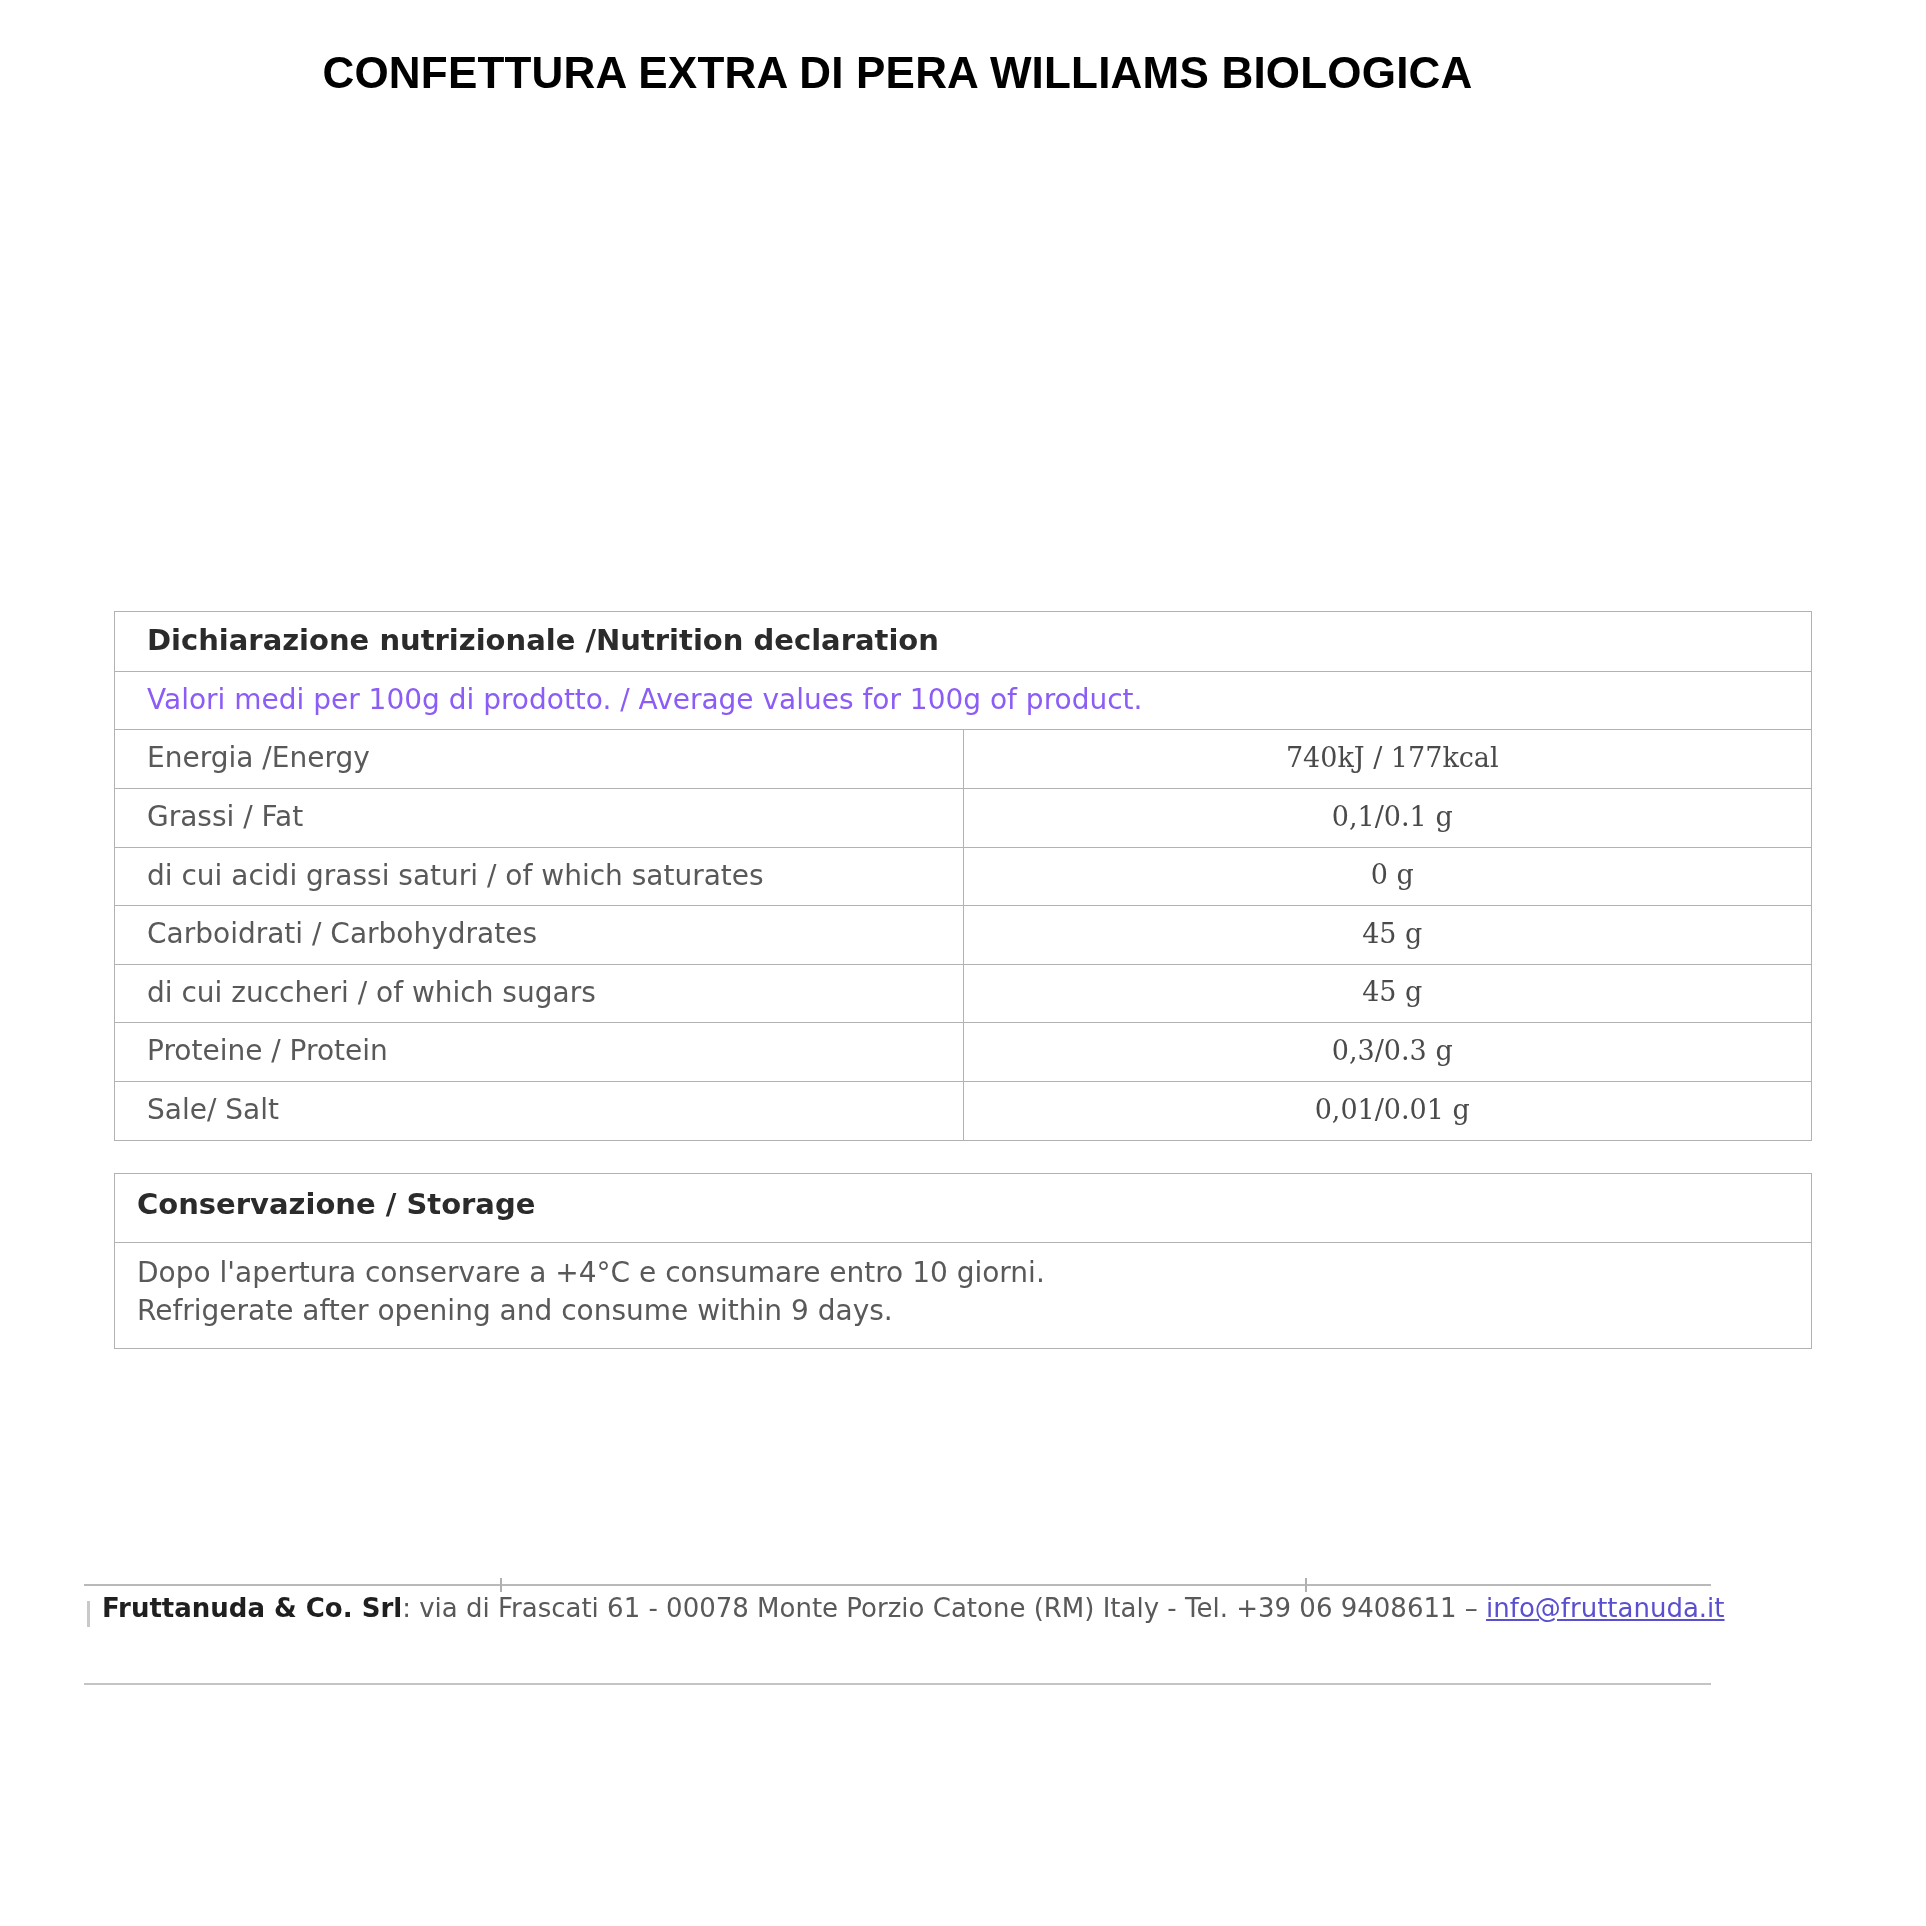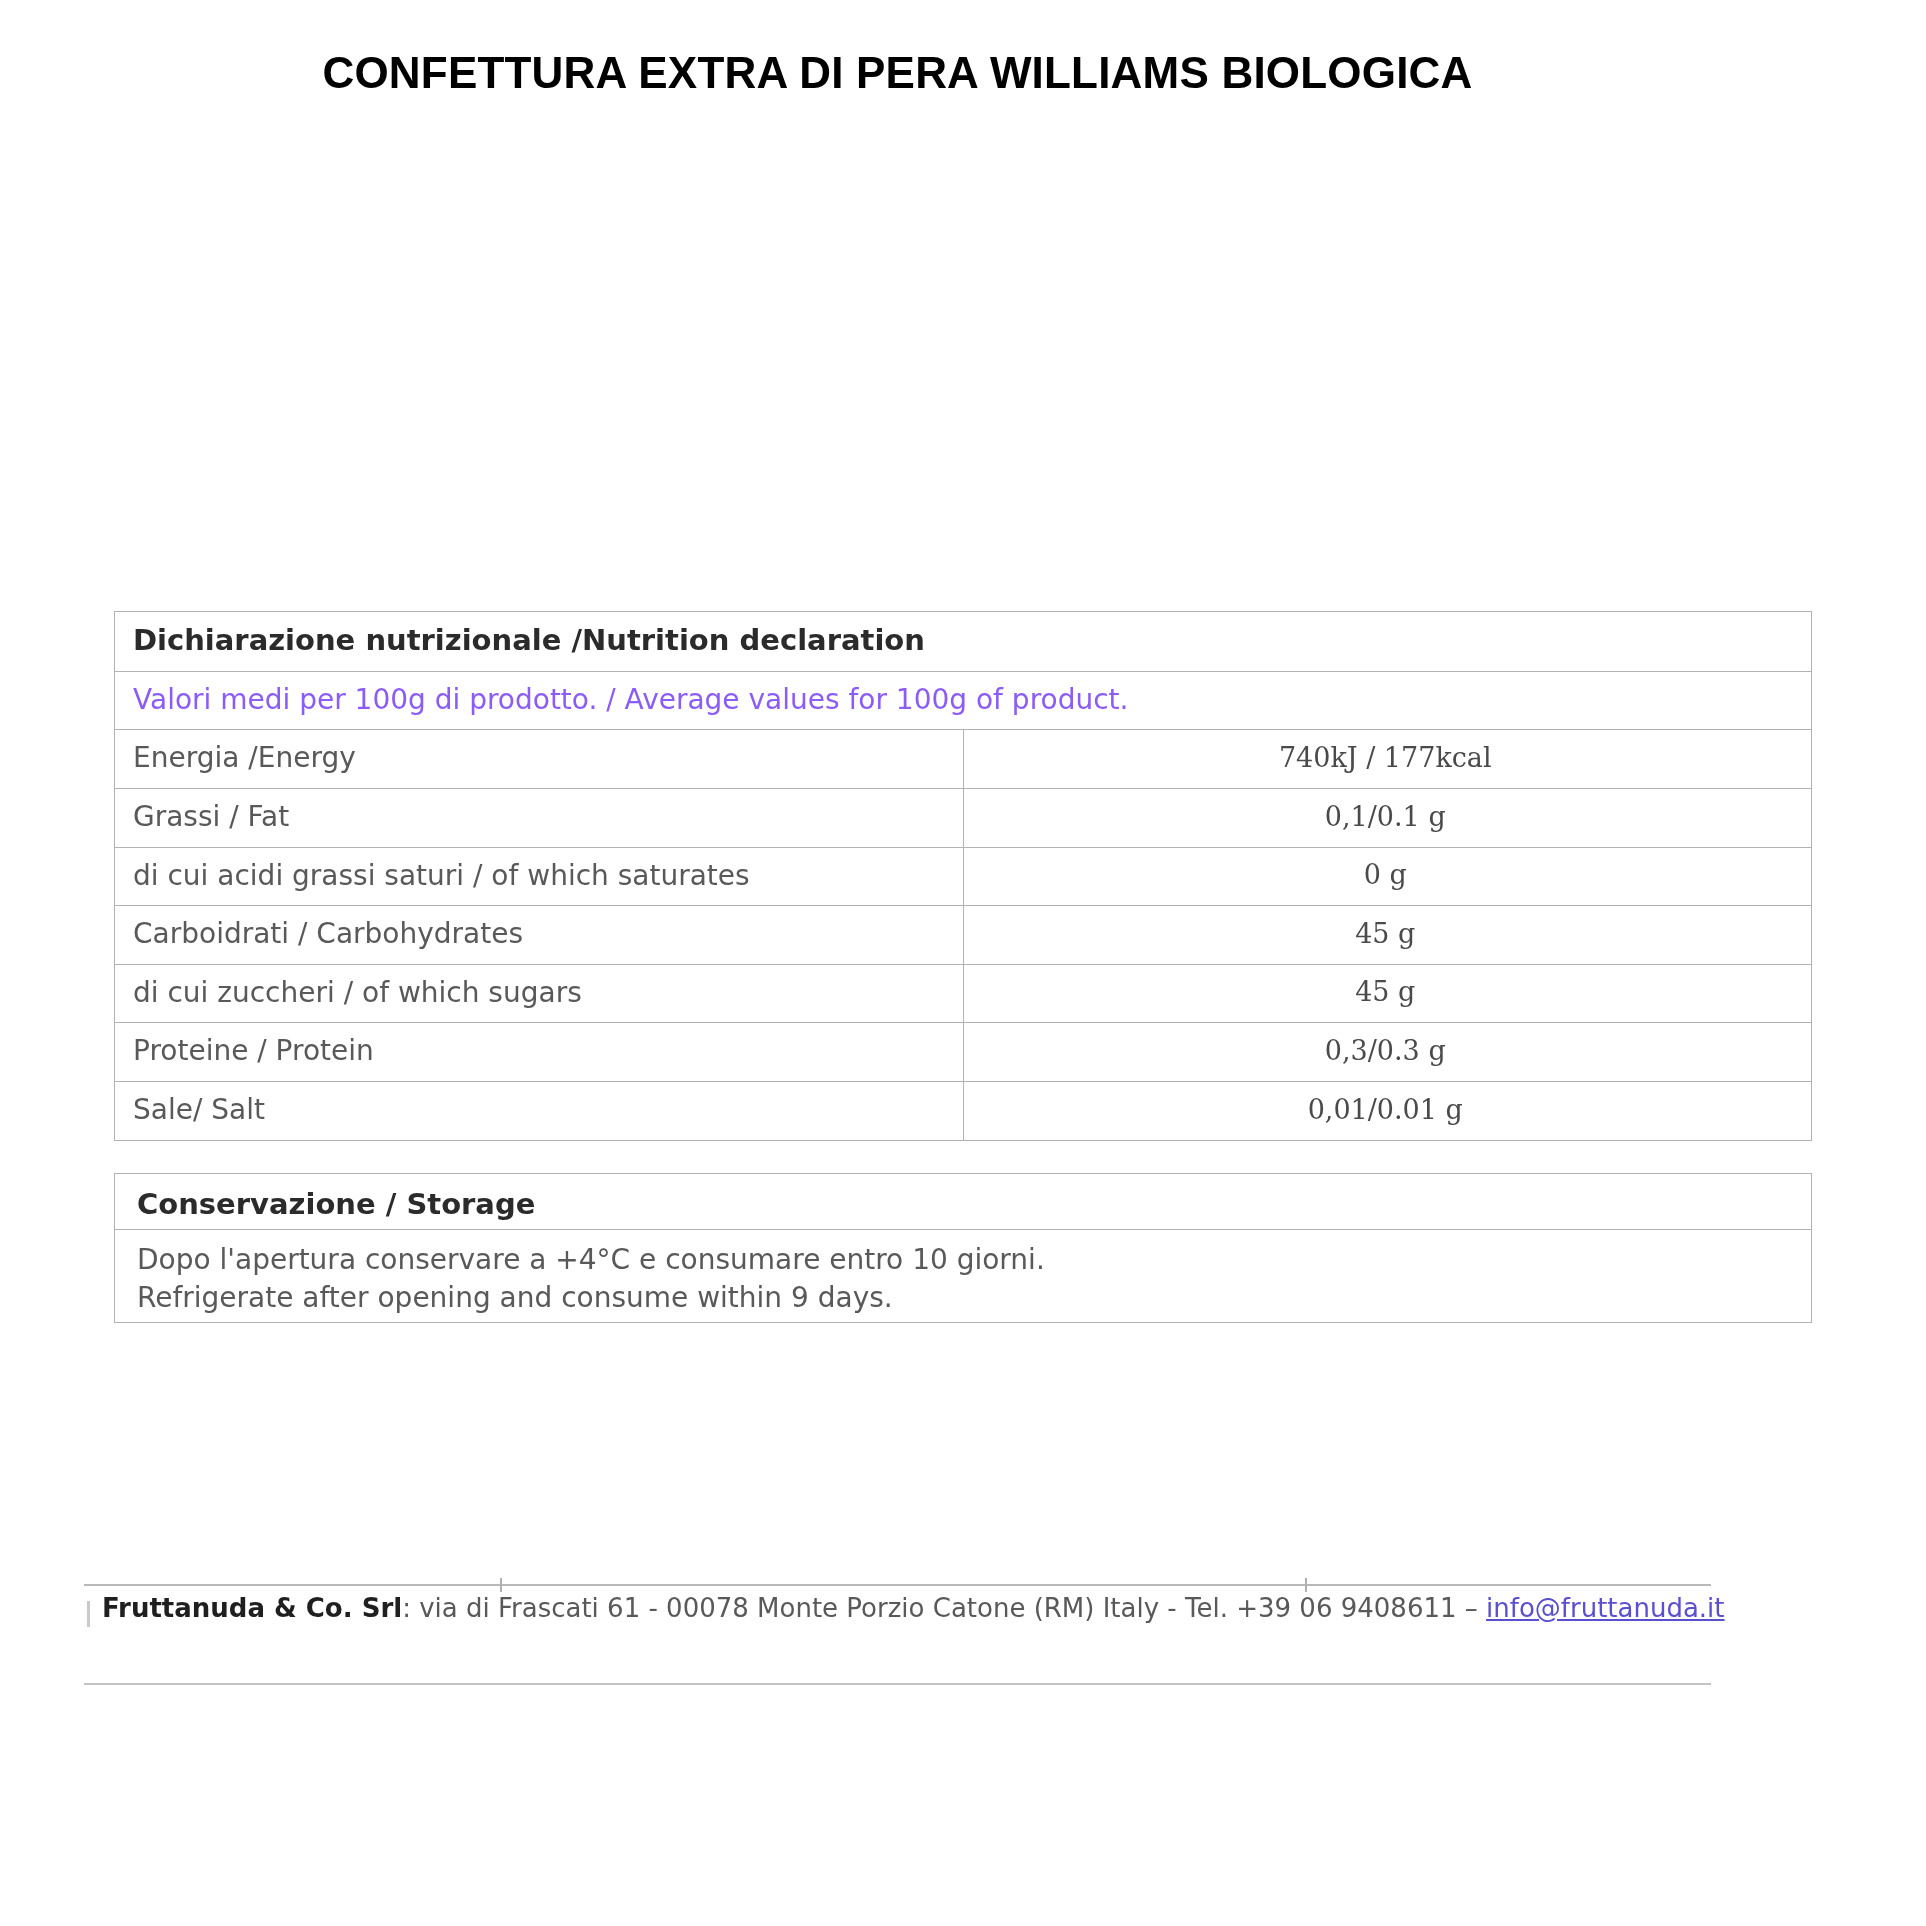--- a/index.html
+++ b/index.html
@@ -66,21 +66,21 @@
     top: 611px;
     width: 1698px;
     border-collapse: collapse;
     table-layout: fixed;
   }
   .nutrition-table td {
     border: 1px solid #b2b2b2;
     font-family: "DejaVu Sans", sans-serif;
     font-size: 28px;
     color: #595959;
-    padding: 11px 22px 13px 18px;
+    padding: 11px 22px 13px 32px;
     line-height: 1.2;
     white-space: nowrap;
     overflow: hidden;
   }
   .nutrition-table td.nt-head {
     font-weight: 700;
     color: #2b2b2b;
     font-size: 29px;
   }
   .nutrition-table td.nt-sub {
@@ -104,21 +104,21 @@
     top: 1173px;
     width: 1698px;
     border-collapse: collapse;
     table-layout: fixed;
   }
   .storage-table td {
     border: 1px solid #b2b2b2;
     font-family: "DejaVu Sans", sans-serif;
     font-size: 28px;
     color: #595959;
-    padding: 11px 22px 5px 22px;
+    padding: 11px 22px 18px 22px;
     line-height: 1.35;
   }
   .storage-table td.st-head {
     font-weight: 700;
     color: #2b2b2b;
     font-size: 29px;
   }
   .storage-line {
     display: block;
     white-space: nowrap;

